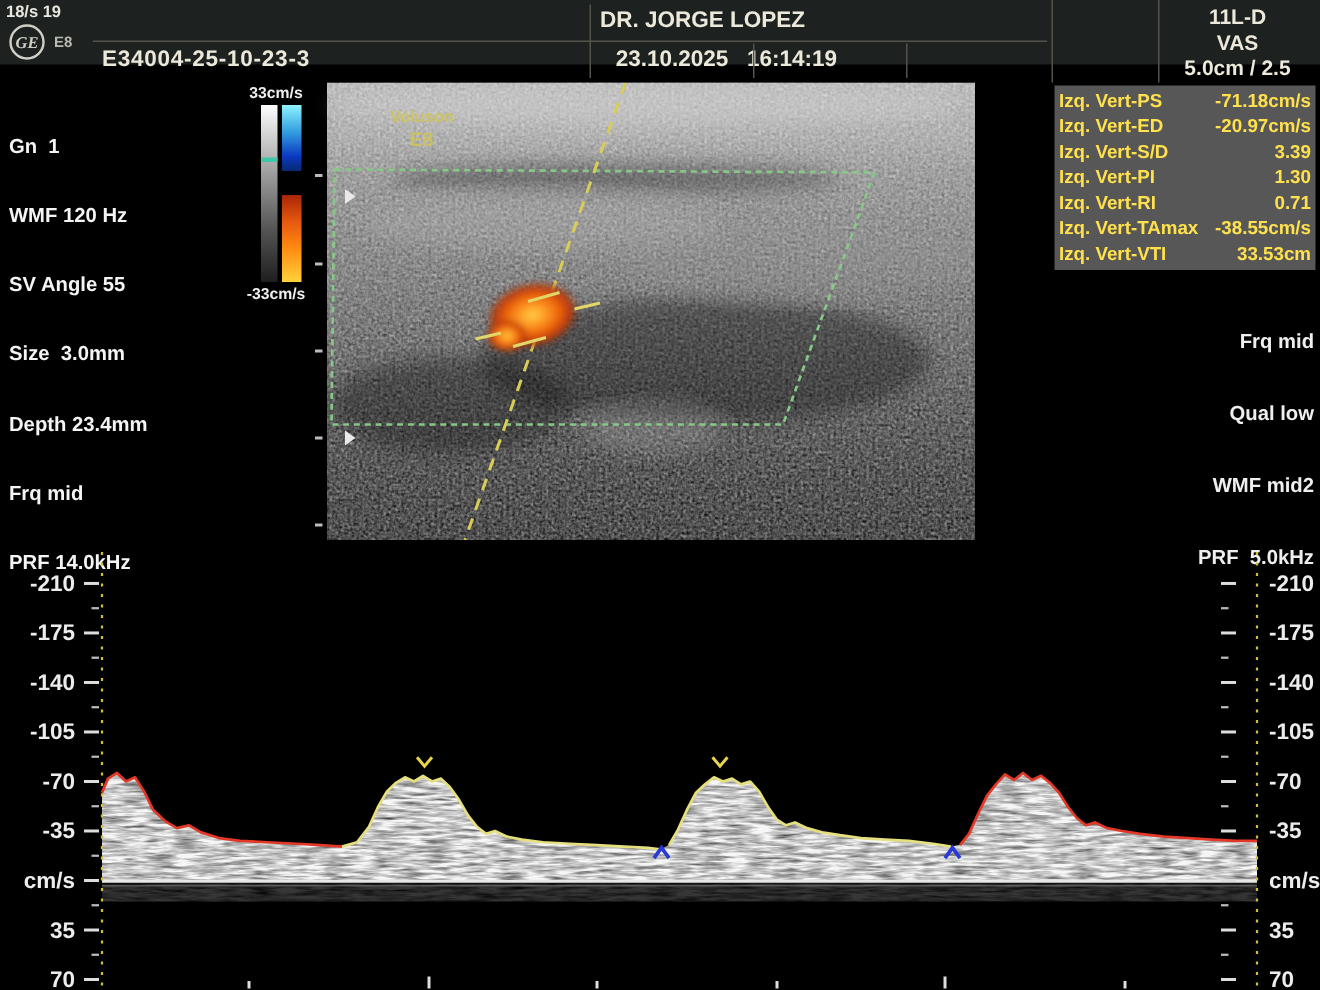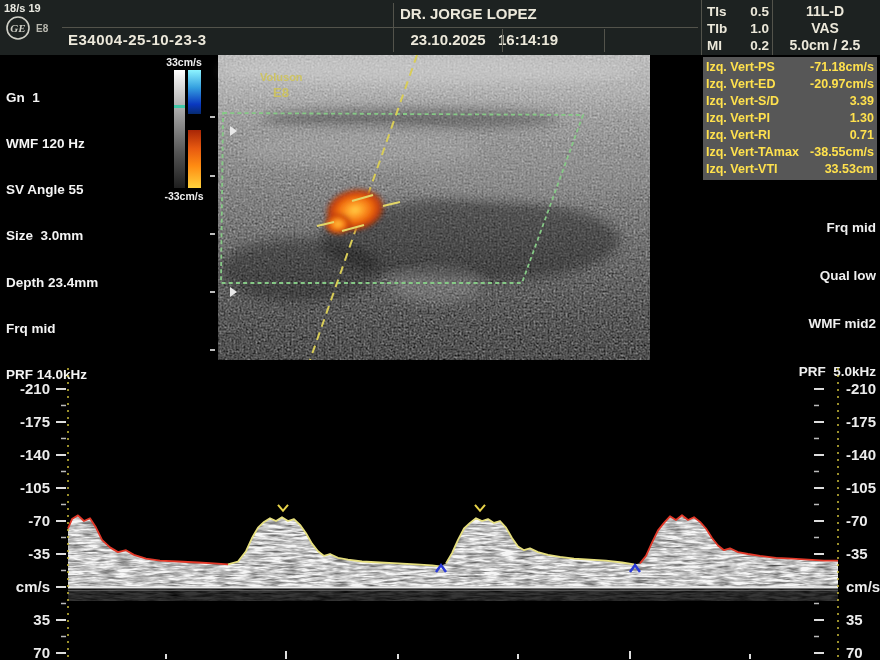--- a/index.html
+++ b/index.html
@@ -1,20 +1,20 @@
 <!DOCTYPE html>
 <html><head>
 <meta charset="utf-8">
 <style>
   html,body{margin:0;padding:0;background:#000;}
   body{width:880px;height:660px;position:relative;overflow:hidden;
        font-family:"Liberation Sans",sans-serif;}
   .abs{position:absolute;}
   
-  .hdr{left:0;top:0;width:880px;height:55px;background:#1d2221;color:#ece8da;}
+  .hdr{left:0;top:0;width:880px;height:43px;background:#1d2221;color:#ece8da;}
   .hdr-sep-h{position:absolute;left:62px;top:27px;width:636px;height:1px;background:#53534b;}
   .vsep{position:absolute;width:1px;background:#53534b;}
   .pname{position:absolute;left:68px;top:5px;font-size:15px;font-weight:bold;letter-spacing:.3px;white-space:pre;}
   .pid{position:absolute;left:68px;top:31px;font-size:15px;font-weight:bold;letter-spacing:.5px;}
   .doc{position:absolute;left:400px;top:5px;width:290px;text-align:left;font-size:15px;font-weight:bold;}
   .hdate{position:absolute;left:396px;top:31px;width:104px;text-align:center;font-size:15px;font-weight:bold;}
   .htime{position:absolute;left:482px;top:31px;width:92px;text-align:center;font-size:15px;font-weight:bold;}
   .corner{position:absolute;left:4px;top:2px;font-size:11px;font-weight:bold;color:#e8e8e0;}
   .e8badge{position:absolute;left:36px;top:23px;font-size:10px;color:#b9b9b0;font-weight:bold;}
   .tiblock{position:absolute;left:707px;top:3px;width:62px;font-size:13.5px;font-weight:bold;}
@@ -59,34 +59,20 @@
   <div class="hdate">23.10.2025</div>
   <div class="htime">16:14:19</div>
 
   <div class="hdr-sep-h"></div>
   <div class="vsep" style="left:393px;top:3px;height:49px;"></div>
   <div class="vsep" style="left:502px;top:29px;height:23px;"></div>
   <div class="vsep" style="left:604px;top:29px;height:23px;"></div>
   <div class="vsep" style="left:701px;top:0;height:55px;"></div>
   <div class="vsep" style="left:772px;top:0;height:55px;"></div>
 
-  <div class="tiblock">
-    <div class="row">
-        <span>TIs</span>
-        <span>0.5</span>
-      </div>
-    <div class="row">
-        <span>TIb</span>
-        <span>1.0</span>
-      </div>
-    <div class="row">
-        <span>MI</span>
-        <span>0.2</span>
-      </div>
-  </div>
   <div class="probeblock">
     <div>11L-D</div>
     <div>VAS</div>
     <div>5.0cm / 2.5</div>
   </div>
 </div>
 
 <div class="abs lparams">
   <div>Gn  1</div>
   <div>WMF 120 Hz</div>

